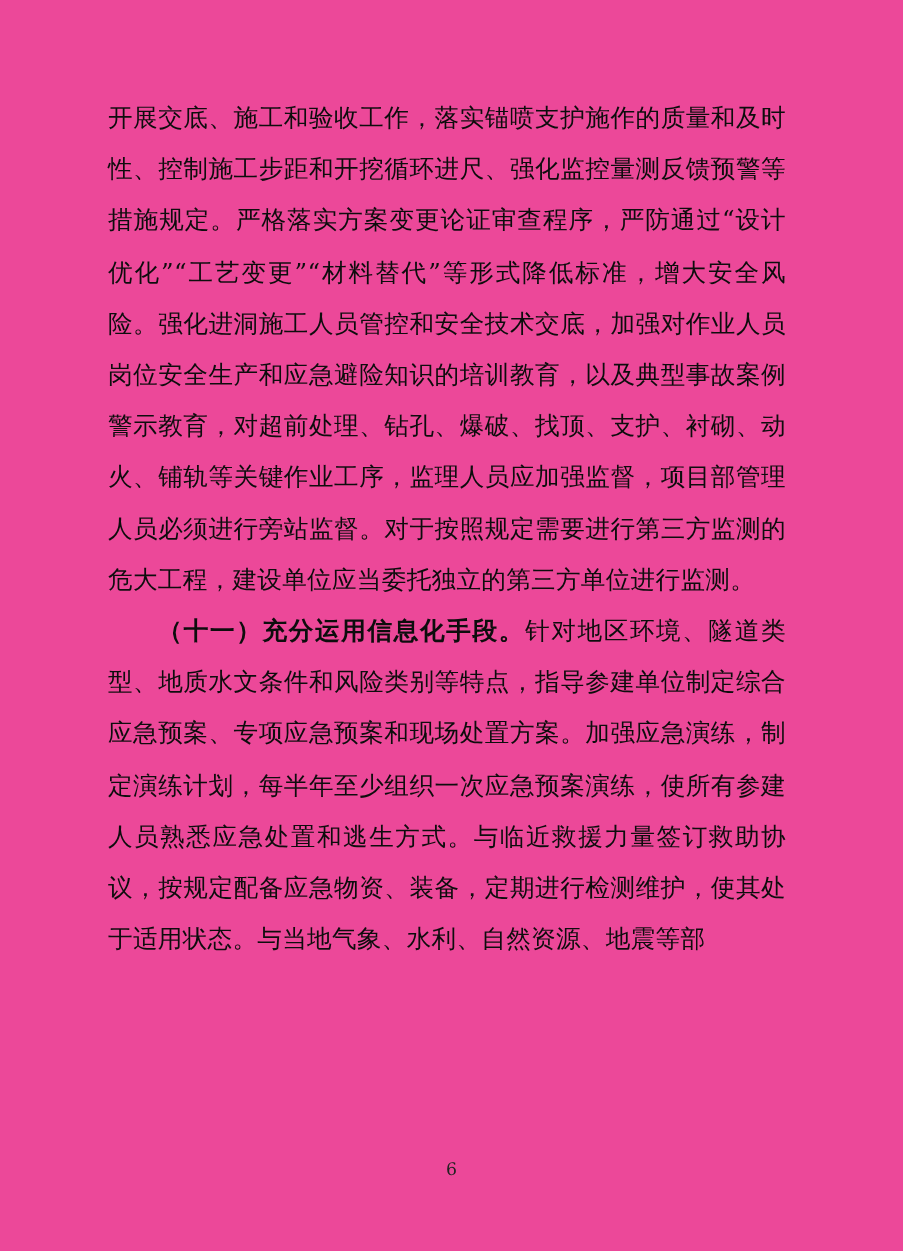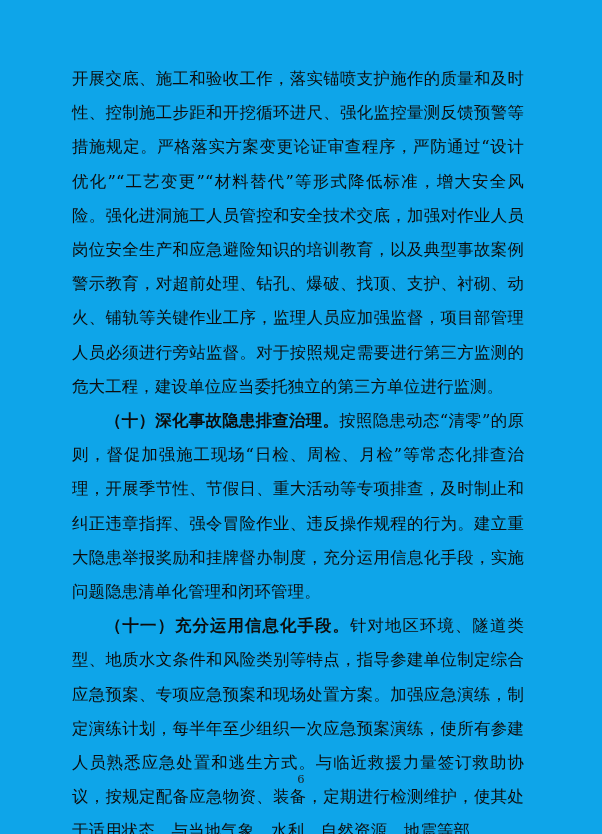--- a/index.html
+++ b/index.html
@@ -4,21 +4,21 @@
 <style>
   html, body {
     margin: 0;
     padding: 0;
     background: #f4f2ef;
   }
   .page {
     position: relative;
     width: 602px;
     height: 834px;
-    background: #0ea5e9;
+    background: #ec4899;
     overflow: hidden;
     box-sizing: border-box;
   }
   .page-inner {
     position: absolute;
     left: 72px;
     top: 62px;
     width: 452px;
     height: 700px;
   }
@@ -53,23 +53,20 @@
 </head>
 <body>
 
 <div class="page">
   <div class="page-inner">
 
     <p class="body-text">
       <span>开展交底、施工和验收工作，落实锚喷支护施作的质量和及时性、控制施工步距和开挖循环进尺、强化监控量测反馈预警等措施规定。严格落实方案变更论证审查程序，严防通过“设计优化”“工艺变更”“材料替代”等形式降低标准，增大安全风险。强化进洞施工人员管控和安全技术交底，加强对作业人员岗位安全生产和应急避险知识的培训教育，以及典型事故案例警示教育，对超前处理、钻孔、爆破、找顶、支护、衬砌、动火、铺轨等关键作业工序，监理人员应加强监督，项目部管理人员必须进行旁站监督。对于按照规定需要进行第三方监测的危大工程，建设单位应当委托独立的第三方单位进行监测。</span>
     </p>
 
-    <p class="body-text indent">
-      <span class="bold-lead">（十）深化事故隐患排查治理。</span><span>按照隐患动态“清零”的原则，督促加强施工现场“日检、周检、月检”等常态化排查治理，开展季节性、节假日、重大活动等专项排查，及时制止和纠正违章指挥、强令冒险作业、违反操作规程的行为。建立重大隐患举报奖励和挂牌督办制度，充分运用信息化手段，实施问题隐患清单化管理和闭环管理。</span>
-    </p>
 
     <p class="body-text indent">
       <span class="bold-lead">（十一）充分运用信息化手段。</span><span>针对地区环境、隧道类型、地质水文条件和风险类别等特点，指导参建单位制定综合应急预案、专项应急预案和现场处置方案。加强应急演练，制定演练计划，每半年至少组织一次应急预案演练，使所有参建人员熟悉应急处置和逃生方式。与临近救援力量签订救助协议，按规定配备应急物资、装备，定期进行检测维护，使其处于适用状态。与当地气象、水利、自然资源、地震等部</span>
     </p>
 
   </div>
 
   <div class="page-number">6</div>
 </div>
 

